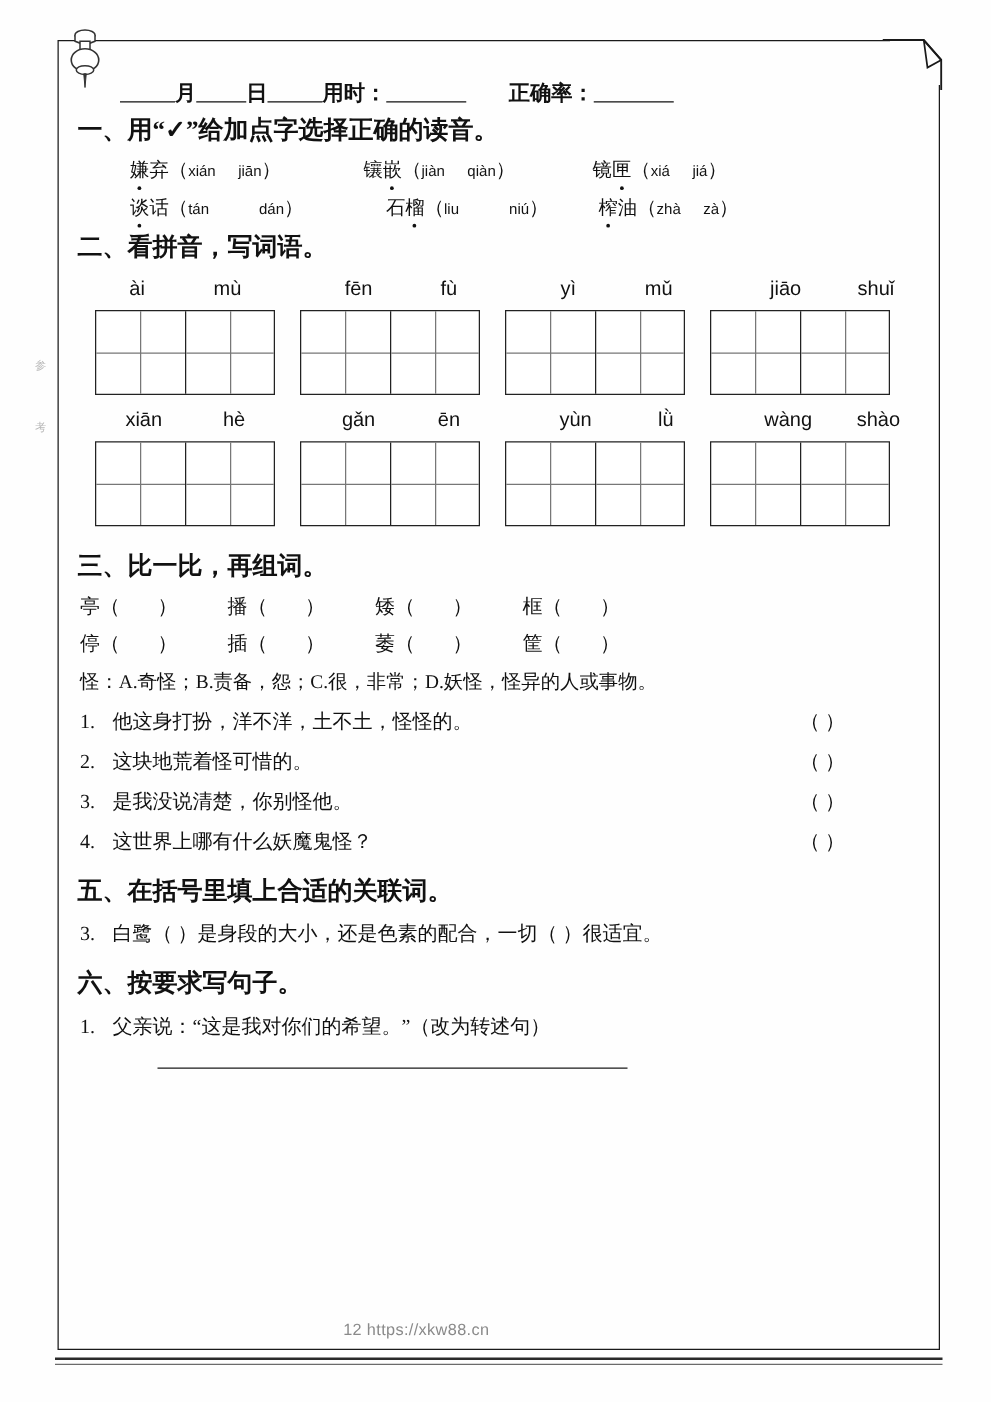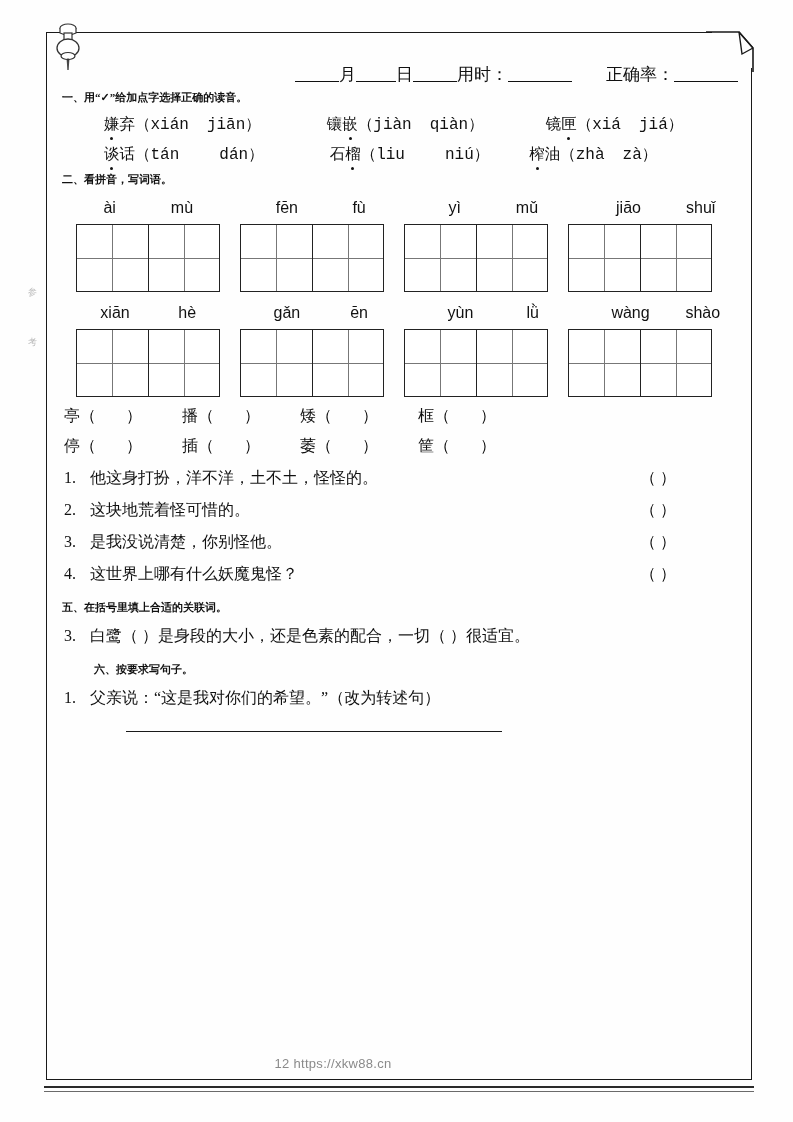--- a/index.html
+++ b/index.html
@@ -96,37 +96,36 @@
     font-weight: bold;
     font-size: 31px;
     letter-spacing: 1px;
     margin: 18px 0 0 0;
     white-space: nowrap;
   }
 
   .meta-line {
     margin: 17px 0 0 0;
     font-size: 17px;
-    font-weight: normal;
+    font-weight: bold;
     white-space: nowrap;
     padding-left: 34px;
-    text-align: right;
   }
   .blank-u {
     display: inline-block;
     border-bottom: 1.6px solid #111;
     vertical-align: -2px;
   }
   .bu-44 { width: 44px; }
   .bu-40 { width: 40px; }
   .bu-64 { width: 64px; }
   .gap-md { display: inline-block; width: 34px; }
 
   .sec-head {
-    font-size: 11px;
+    font-size: 20px;
     font-weight: bold;
     margin: 7px 0 0 0;
     white-space: nowrap;
   }
   .sec-head.tight { margin-top: 4px; }
 
   
   .choice-row {
     margin: 9px 0 0 0;
     font-size: 15.5px;
@@ -142,21 +141,21 @@
     content: "";
     position: absolute;
     left: 50%;
     bottom: -5px;
     width: 3px;
     height: 3px;
     margin-left: -1.5px;
     border-radius: 50%;
     background: #111;
   }
-  .py { font-family: Liberation Mono, monospace; font-size: 16px; }
+  .py { font-family: Liberation Sans, sans-serif; font-size: 12px; }
   .sp-a { display: inline-block; width: 66px; }
   .sp-b { display: inline-block; width: 62px; }
   .sp-c { display: inline-block; width: 18px; }
   .sp-d { display: inline-block; width: 40px; }
 
   
   .py-row {
     display: flex;
     margin: 12px 0 0 0;
     padding-left: 14px;
@@ -371,50 +370,52 @@
       <div class="tzg">
           <div class="tzg-cell"></div>
           <div class="tzg-cell"></div>
         </div>
       <div class="tzg">
           <div class="tzg-cell"></div>
           <div class="tzg-cell"></div>
         </div>
     </div>
 
+    <div class="sec-head" style="margin-top:18px;">三、比一比，再组词。</div>
 
     <div class="pair-row">
       <span class="pitem"><span>亭</span><span>（</span><span class="paren-blank"></span><span>）</span></span><span class="pitem"><span>播</span><span>（</span><span class="paren-blank"></span><span>）</span></span><span class="pitem"><span>矮</span><span>（</span><span class="paren-blank"></span><span>）</span></span><span class="pitem"><span>框</span><span>（</span><span class="paren-blank"></span><span>）</span></span>
     </div>
 
     <div class="pair-row">
       <span class="pitem"><span>停</span><span>（</span><span class="paren-blank"></span><span>）</span></span><span class="pitem"><span>插</span><span>（</span><span class="paren-blank"></span><span>）</span></span><span class="pitem"><span>萎</span><span>（</span><span class="paren-blank"></span><span>）</span></span><span class="pitem"><span>筐</span><span>（</span><span class="paren-blank"></span><span>）</span></span>
     </div>
 
+    <div class="defs">怪：A.奇怪；B.责备，怨；C.很，非常；D.妖怪，怪异的人或事物。</div>
 
     <div class="q-row">
       <span class="q-num">1.</span><span>他这身打扮，洋不洋，土不土，怪怪的。</span><span class="ans-paren">（      ）</span>
     </div>
     <div class="q-row">
       <span class="q-num">2.</span><span>这块地荒着怪可惜的。</span><span class="ans-paren">（      ）</span>
     </div>
     <div class="q-row">
       <span class="q-num">3.</span><span>是我没说清楚，你别怪他。</span><span class="ans-paren">（      ）</span>
     </div>
     <div class="q-row">
       <span class="q-num">4.</span><span>这世界上哪有什么妖魔鬼怪？</span><span class="ans-paren">（      ）</span>
     </div>
 
     <div class="sec-head" style="margin-top:15px;">五、在括号里填上合适的关联词。</div>
 
     <div class="q-row">
       <span class="q-num">3.</span><span>白鹭（      ）是身段的大小，还是色素的配合，一切（      ）很适宜。</span>
     </div>
 
-    <div class="sec-head" style="margin-top:15px;margin-left:32px;">六、按要求写句子。</div>
+    <div class="sec-head" style="margin-top:15px;">六、按要求写句子。</div>
 
     <div class="q-row">
       <span class="q-num">1.</span><span>父亲说：“这是我对你们的希望。”（改为转述句）</span>
     </div>
     <div class="answer-line"></div>
 
   </div>
 
   <div class="watermark">12 https://xkw88.cn</div>
 

